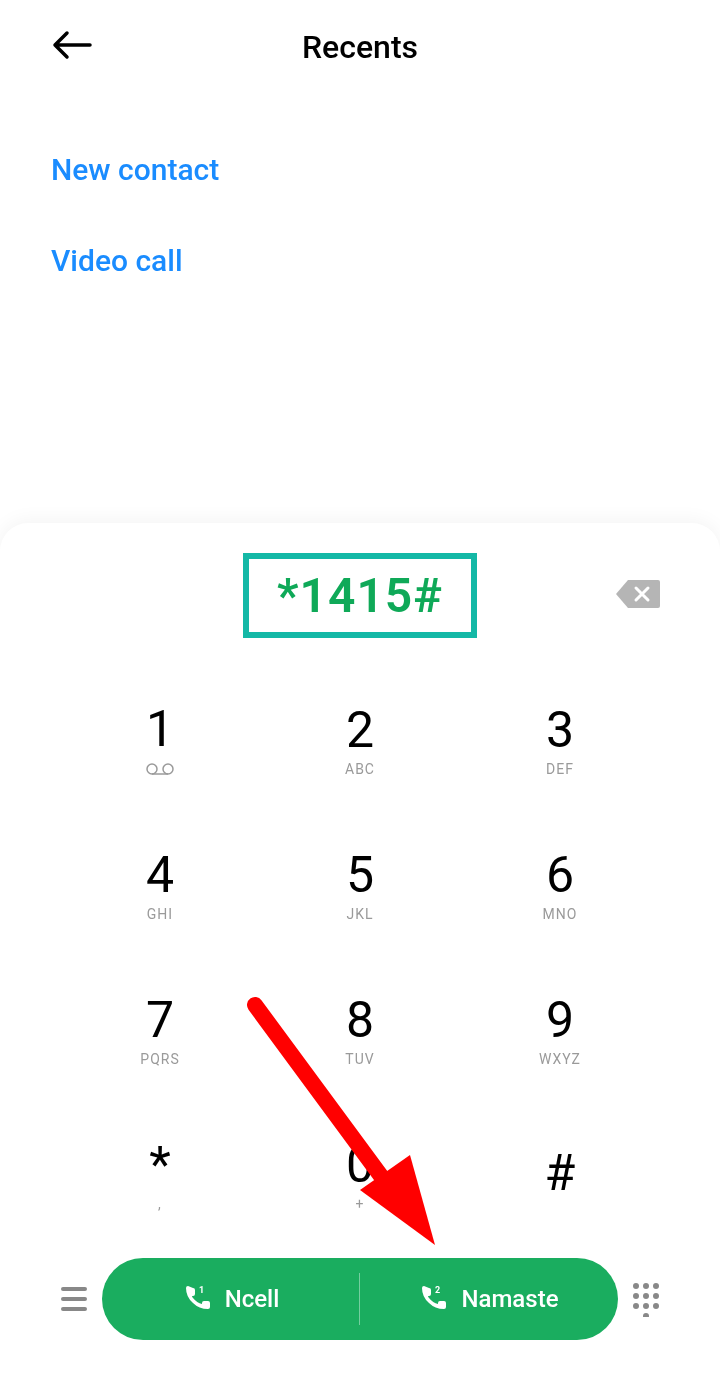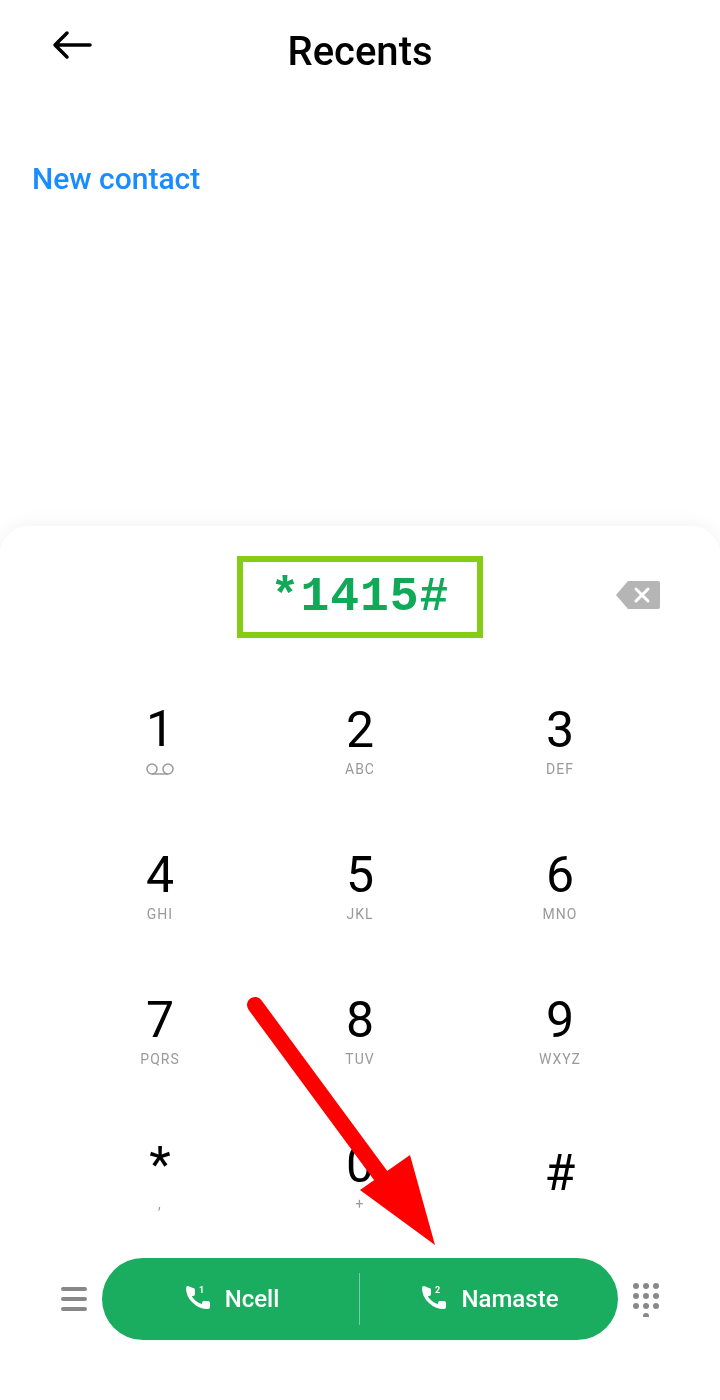--- a/index.html
+++ b/index.html
@@ -19,26 +19,26 @@
     }
     .back-arrow {
       position: absolute;
       left: 52px;
       top: 30px;
       cursor: pointer;
     }
     .header-title {
       flex: 1;
       text-align: center;
-      font-size: 40px;
+      font-size: 32px;
       font-weight: 500;
       color: #000;
     }
     .action-list {
-      padding: 30px 32px;
+      padding: 30px 51px;
     }
     .action-item {
       font-size: 30px;
       font-weight: 500;
       color: #1a8cff;
       padding: 28px 0;
       cursor: pointer;
     }
     .dialer-panel {
       position: absolute;
@@ -51,23 +51,22 @@
       padding: 30px 0 10px 0;
     }
     .number-display-row {
       display: flex;
       align-items: center;
       justify-content: center;
       position: relative;
       margin-bottom: 40px;
     }
     .number-display-box {
-      border: 6px solid #84cc16;
+      border: 6px solid #14b8a6;
       padding: 8px 28px;
-      font-family: Liberation Mono, monospace;
     }
     .number-display {
       font-size: 48px;
       font-weight: 600;
       color: #0fa958;
       letter-spacing: 1px;
     }
     .backspace-icon {
       position: absolute;
       right: 60px;
@@ -178,20 +177,21 @@
   <div class="back-arrow">
     <svg width="40" height="30" viewBox="0 0 40 30">
       <path d="M 15 3 L 3 15 L 15 27 M 3 15 L 38 15" stroke="#000" stroke-width="3.5" fill="none" stroke-linecap="round" stroke-linejoin="round"></path>
     </svg>
   </div>
   <div class="header-title">Recents</div>
 </div>
 
 <div class="action-list">
   <div class="action-item">New contact</div>
+  <div class="action-item">Video call</div>
 </div>
 
 <div class="dialer-panel">
   <div class="number-display-row">
     <div class="number-display-box">
       <div class="number-display">*1415#</div>
     </div>
     <div class="backspace-icon">
       <svg width="44" height="32" viewBox="0 0 44 32">
         <path d="M 12 2 L 42 2 Q 44 2 44 4 L 44 28 Q 44 30 42 30 L 12 30 L 0 16 Z" fill="#b5b5b5"></path>

